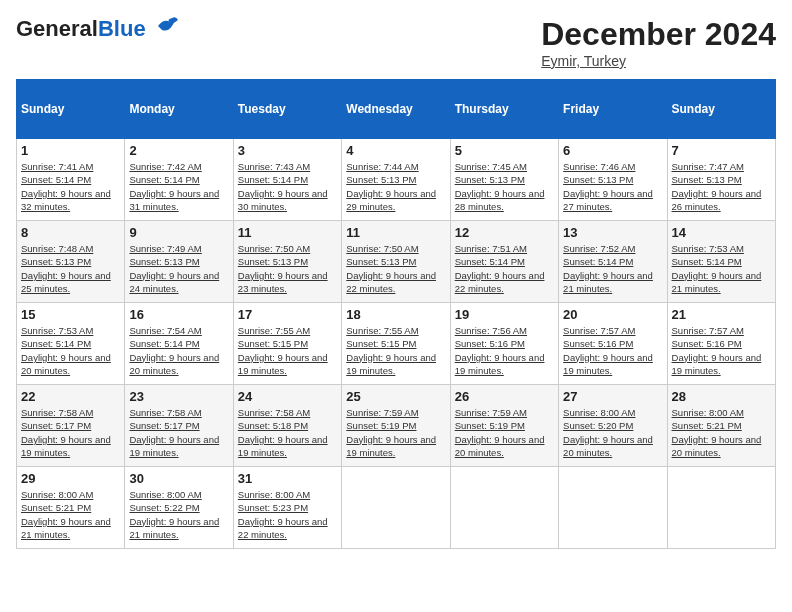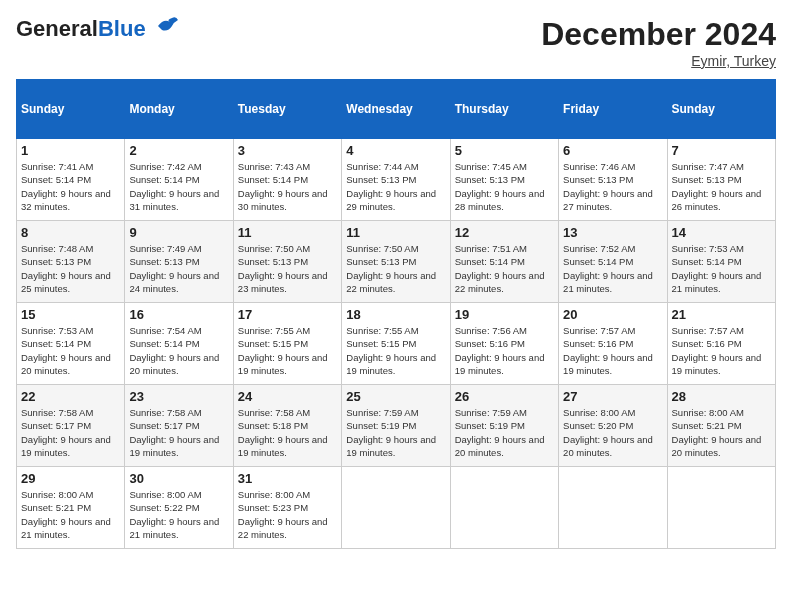--- a/index.html
+++ b/index.html
@@ -16,21 +16,20 @@
       justify-content: space-between;
       align-items: flex-start;
       margin-bottom: 10px;
     }
     .logo {
       display: flex;
       flex-direction: column;
       align-items: flex-start;
     }
     .title-block {
-      text-align: right;
     }
     .month-title {
       font-size: 32px;
       font-weight: bold;
       color: #222;
     }
     .location {
       font-size: 14px;
       color: #444;
       text-decoration: underline;
@@ -64,20 +63,21 @@
       font-size: 13px;
       font-weight: bold;
       color: #222;
       display: block;
       margin-bottom: 2px;
     }
     .day-info {
       font-size: 9.5px;
       color: #333;
       line-height: 1.4;
+      text-decoration: underline;
     }
     .empty-cell {
       background: #f9f9f9;
     }
   </style>
 </head>
 <body>
 
 <div class="header">
   <div class="logo">

